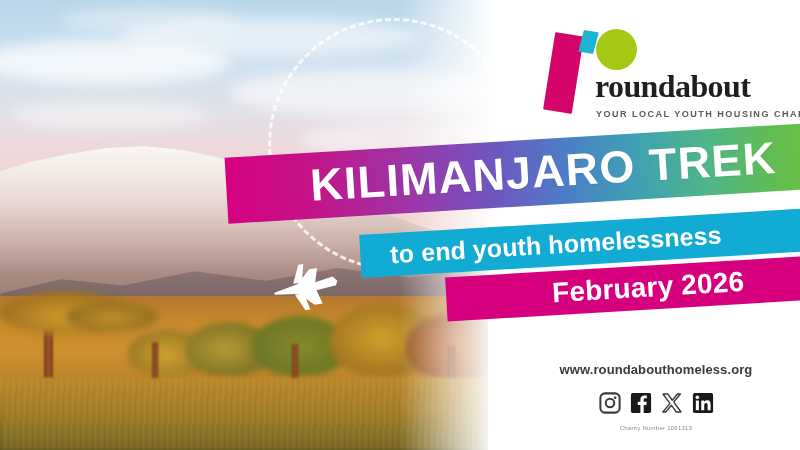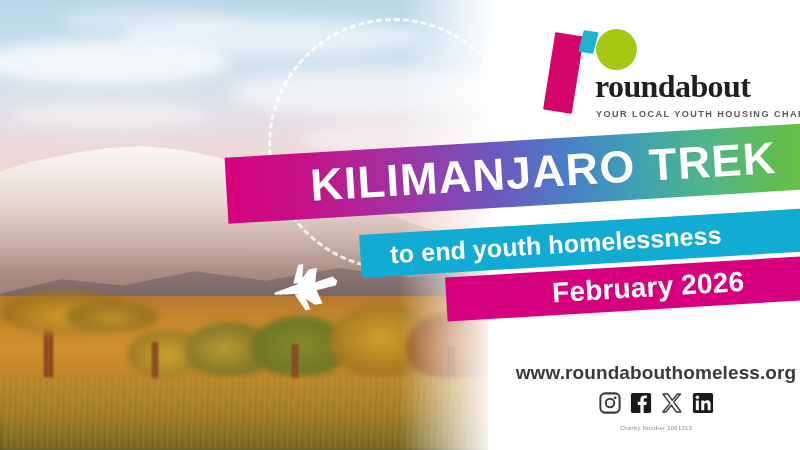--- a/index.html
+++ b/index.html
@@ -263,21 +263,21 @@
     letter-spacing:0.2px;
   }
 
   
   .url {
     position:absolute; left:512px; top:362px;
     width:288px;
     text-align:center;
     font-family:"Liberation Sans", sans-serif;
     font-weight:700;
-    font-size:19px;
+    font-size:13px;
     letter-spacing:0.1px;
     color:#3a3a3a;
   }
   .socials {
     position:absolute; left:512px; top:392px;
     width:288px;
     display:flex;
     justify-content:center;
     align-items:center;
     gap:9px;

